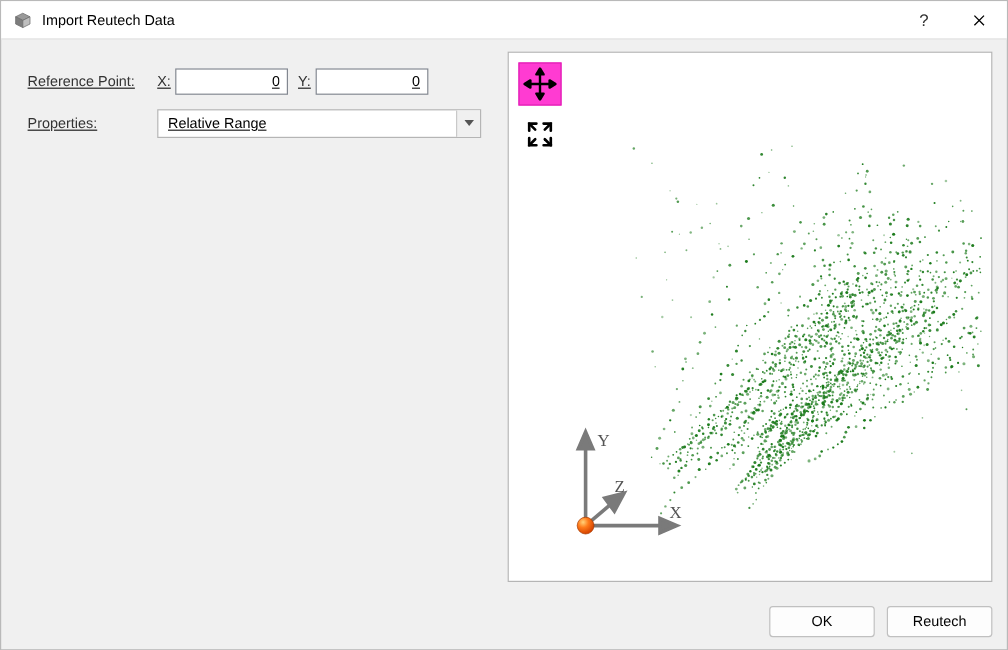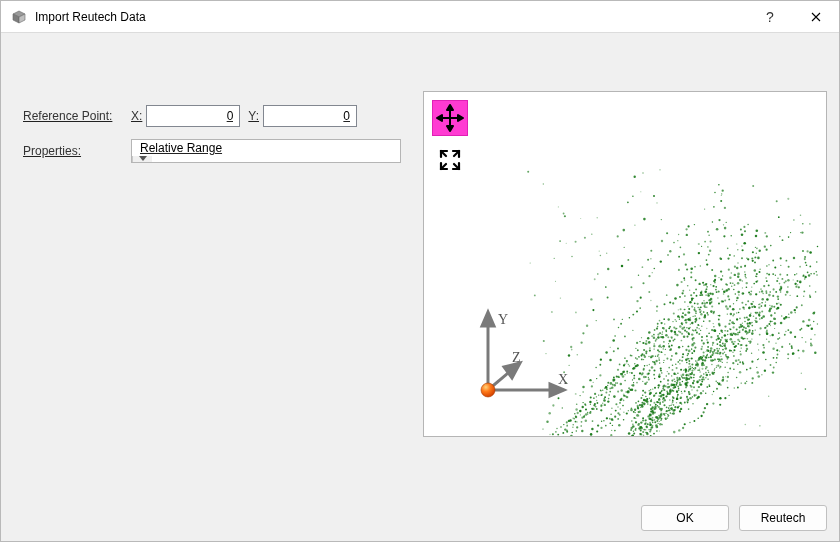--- a/index.html
+++ b/index.html
@@ -10,21 +10,20 @@
     color: #222;
     background: #fff;
   }
   .window {
     width: 840px; height: 542px;
     border: 1px solid #b9b9b9;
     background: #f0f0f0;
     display: flex;
     flex-direction: column;
     position: relative;
-    gap: 48px;
   }
   .titlebar {
     height: 32px;
     background: #fff;
     display: flex;
     align-items: center;
     border-bottom: 1px solid #dcdcdc;
   }
   .titlebar .icon {
     width: 16px; height: 16px;
@@ -84,21 +83,20 @@
     margin-right: 8px;
   }
   .num-input:last-child { margin-right: 0; }
   .combo {
     display: flex;
     align-items: stretch;
     height: 24px;
     border: 1px solid #b5b5b5;
     background: #fff;
     width: 270px;
-    flex-direction: column;
   }
   .combo .combo-text {
     flex: 1;
     padding: 0 8px;
     display: flex;
     align-items: center;
     color: #000;
   }
   .combo .combo-btn {
     width: 20px;

